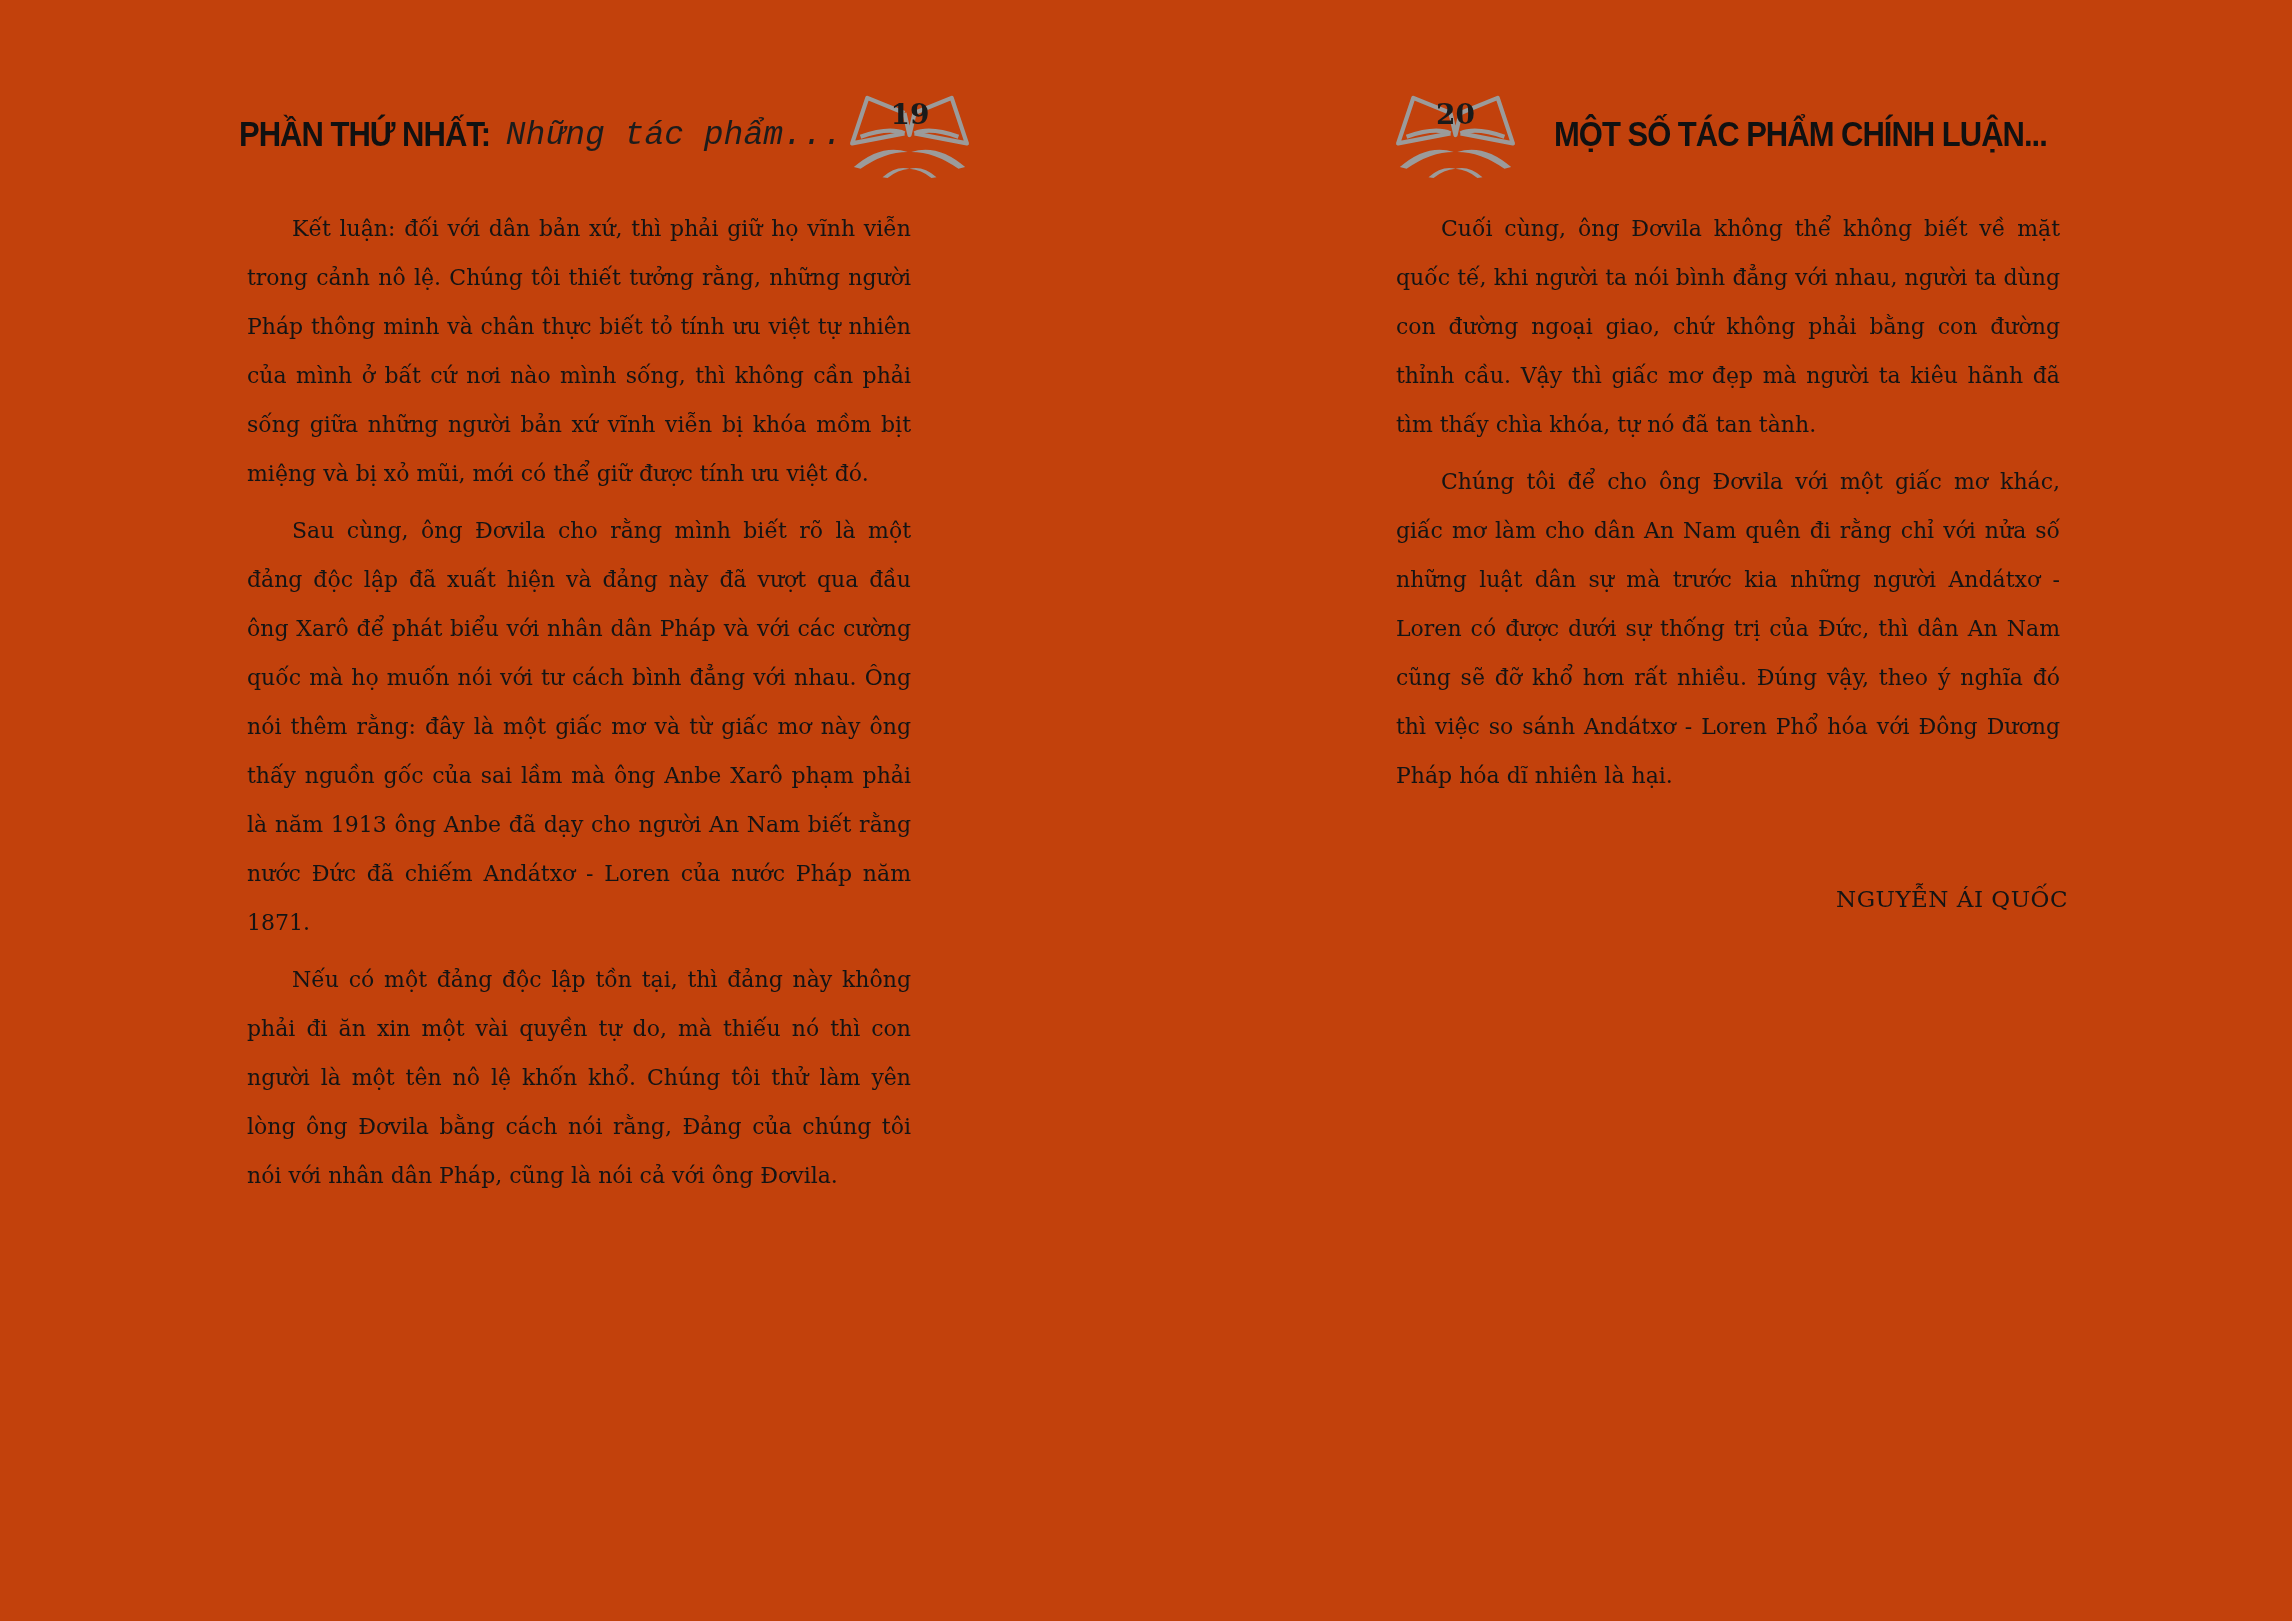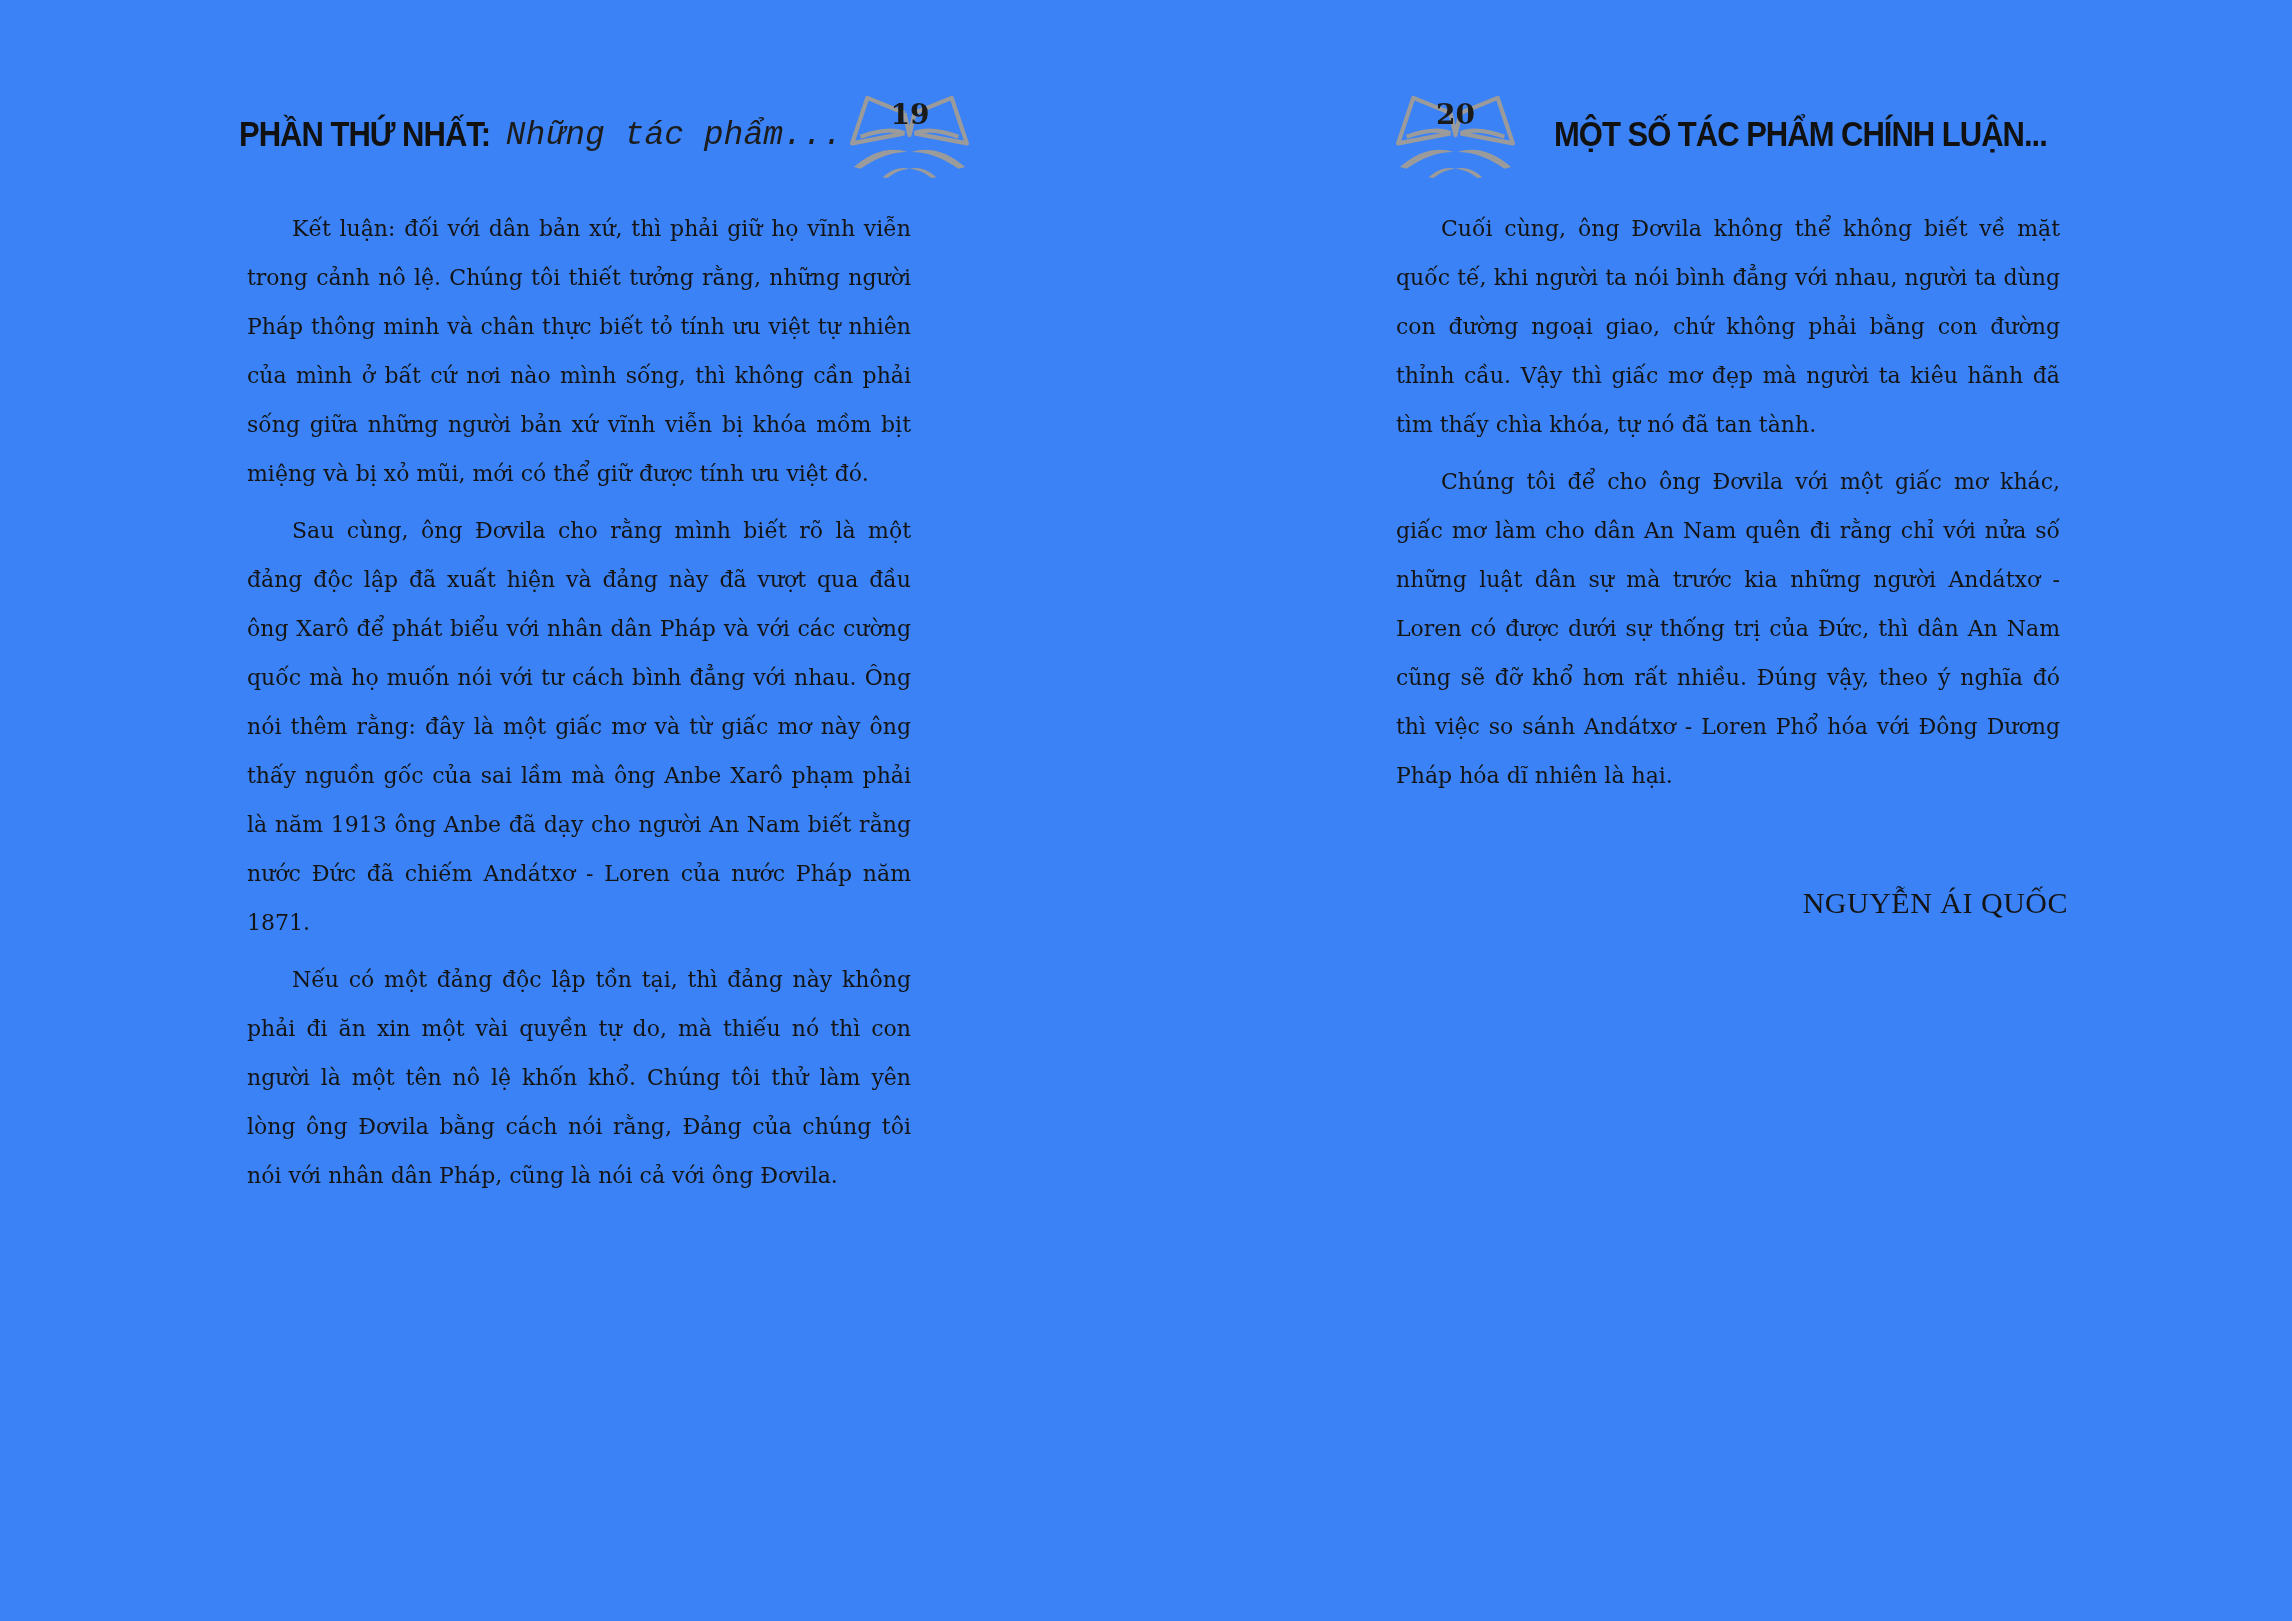--- a/index.html
+++ b/index.html
@@ -1,19 +1,19 @@
 <!DOCTYPE html>
 <html><head>
 <meta charset="utf-8">
 <style>
   html,body { margin:0; padding:0; }
   .spread {
     position:relative;
     width:2293px; height:1621px;
-    background:#3b82f6;
+    background:#c2410c;
     color:#141414;
     font-family:"DejaVu Serif", serif;
     overflow:hidden;
   }
   .page { position:absolute; top:84px; width:680px; }
   .page--left  { left:239px; }
   .page--right { left:1388px; }
 
   
   .page-header {
@@ -57,24 +57,23 @@
     margin:8px;
     font-size:22px;
     line-height:49px;
     text-align:justify;
     text-indent:45px;
     color:#141414;
   }
   .signature {
     margin-top:86px;
     text-align:right;
-    font-size:30px;
+    font-size:23px;
     letter-spacing:0.5px;
     color:#141414;
-    font-family:Liberation Serif, serif;
   }
   .citation {
     margin-top:65px;
     font-size:26.5px;
     color:#1a1a1a;
   }
   .citation .italic { font-style:italic; }
 </style>
 </head>
 <body>

